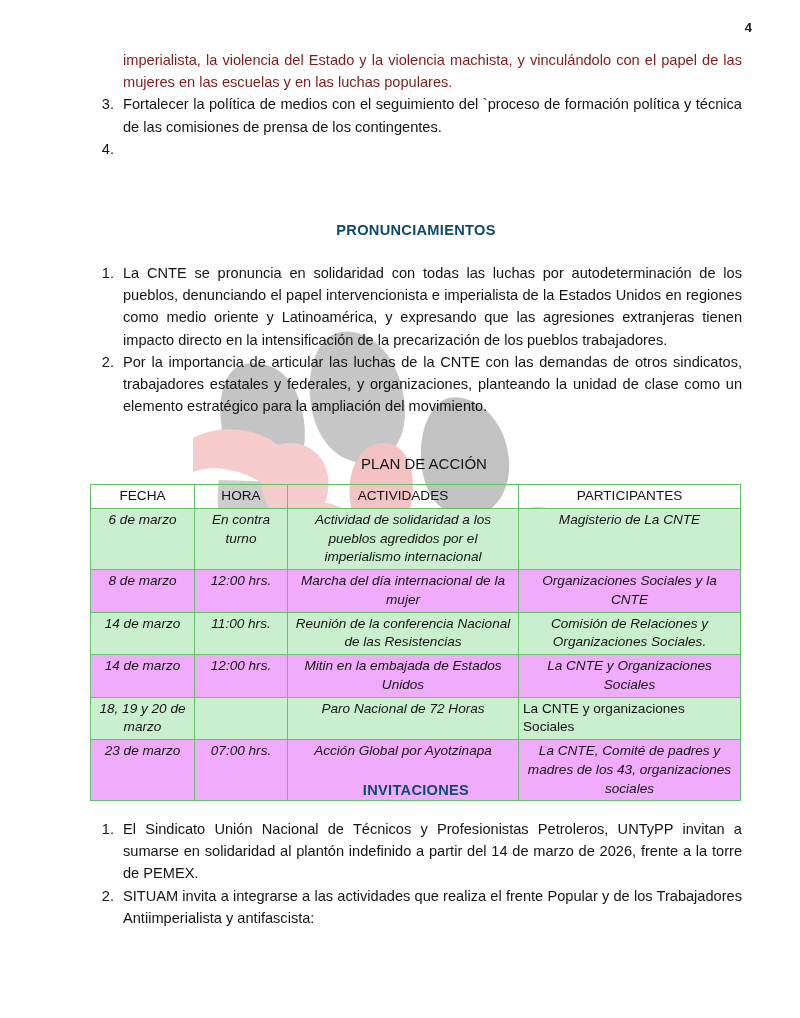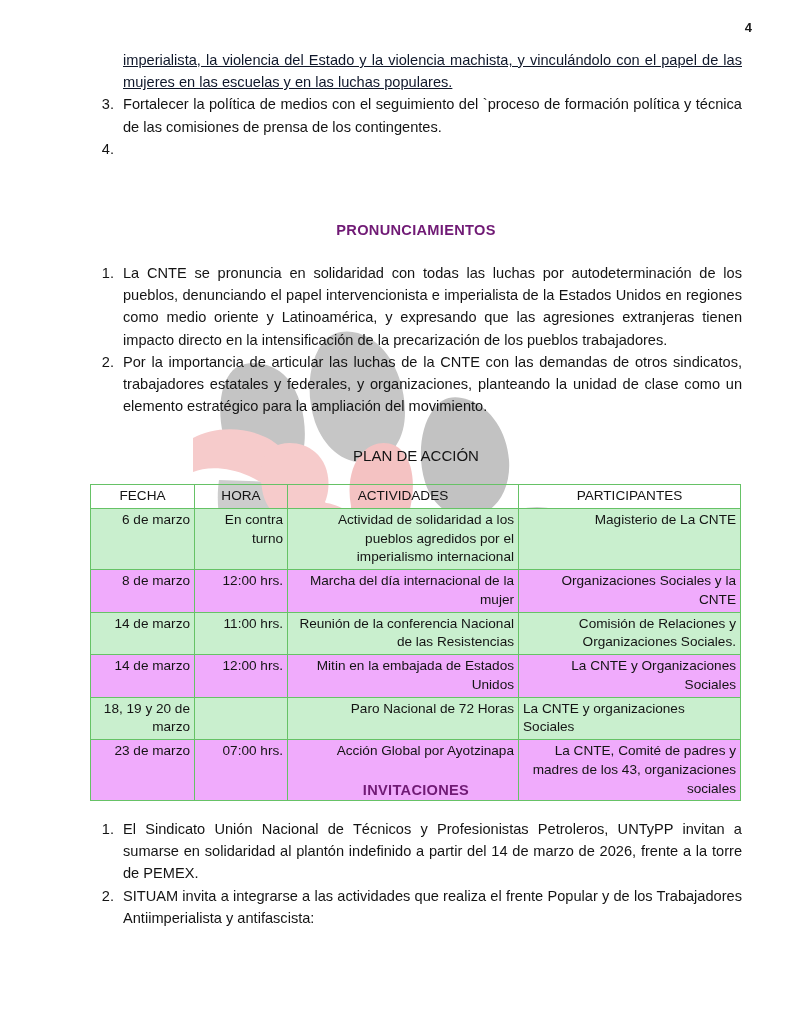--- a/index.html
+++ b/index.html
@@ -76,34 +76,33 @@
     width: 24px;
     text-align: right;
     font-size: 14.6px;
   }
 
   .cont-para {
     padding-left: 33px;
     font-size: 14.6px;
     line-height: 1.52;
     text-align: justify;
-    color: #0f172a;
-    text-decoration: underline;
+    color: #7f1d1d;
   }
 
   h2.section-heading {
     margin: 0;
     font-size: 14.6px;
     font-weight: bold;
     text-align: center;
     letter-spacing: 0.3px;
-    color: #701a75;
+    color: #0c4a6e;
   }
   h3.plain-heading {
-    margin: 0;
+    margin: 8px;
     font-size: 15px;
     font-weight: normal;
     text-align: center;
     color: #141414;
   }
 
   
   #plan-table-wrap {
     position: absolute;
     left: 90px;
@@ -132,21 +131,21 @@
     margin-left: 32px;
   }
   table.plan thead th {
     background: transparent;
     text-align: center;
     padding-top: 2px;
     padding-bottom: 2px;
   }
   table.plan tr.row-green > td { background: #c9efce; }
   table.plan tr.row-white > td { background: #f0abfc; }
-  table.plan td.al-center { text-align: right; }
+  table.plan td.al-center { text-align: center; font-style: italic; }
   table.plan td.al-left { text-align: left; }
 </style>
 </head>
 <body>
 
 <div id="page">
 
   <div id="watermark">
     <svg viewBox="0 0 450 390" xmlns="http://www.w3.org/2000/svg" aria-hidden="true">
 

